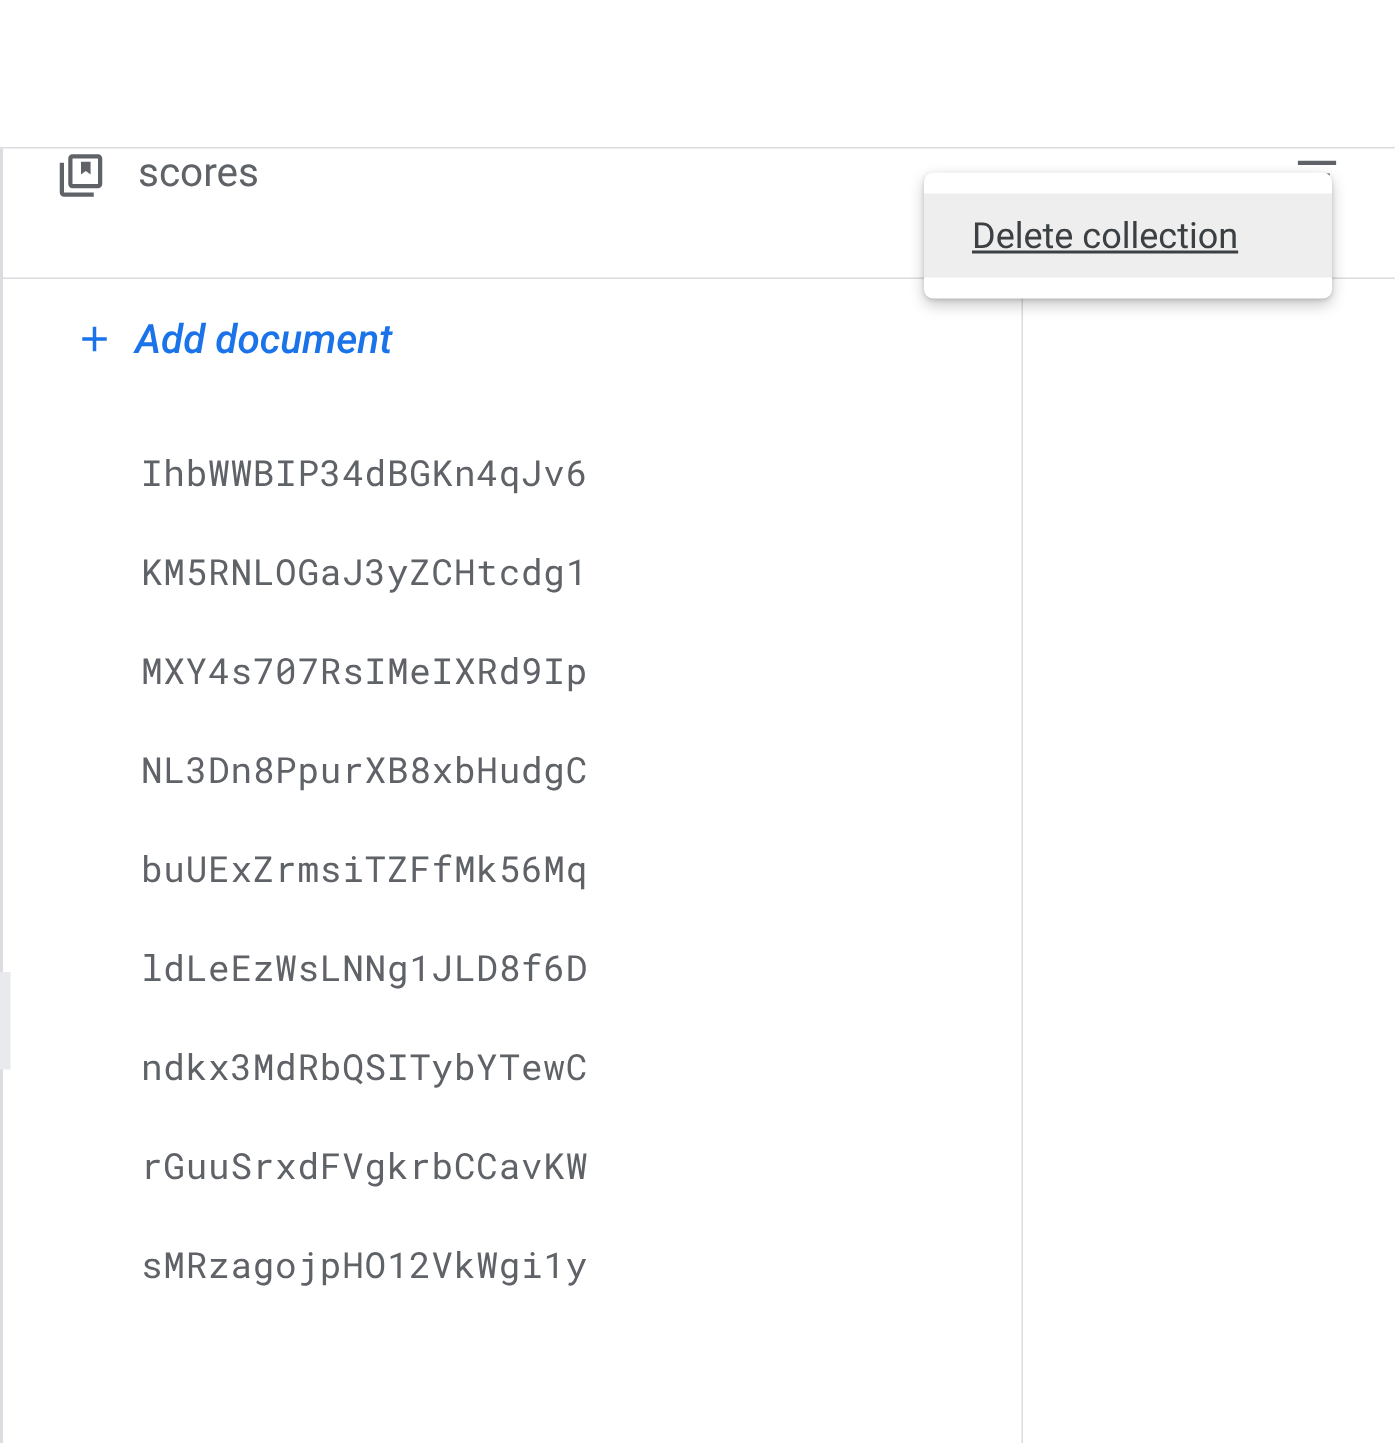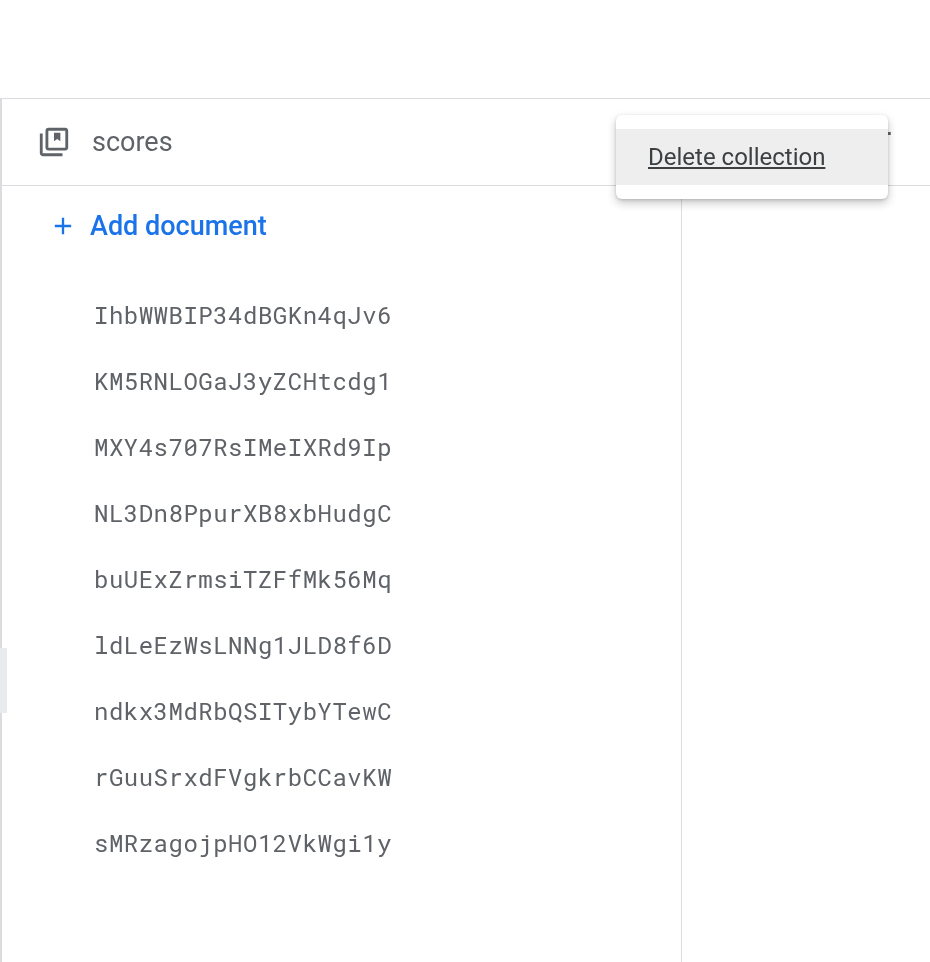--- a/index.html
+++ b/index.html
@@ -17,21 +17,21 @@
     }
     .top-spacer {
       height: 98px;
       background: #ffffff;
     }
     .panel-header {
       height: 88px;
       border-top: 1px solid #dadce0;
       border-bottom: 1px solid #dadce0;
       display: flex;
-      align-items: center;
+      align-items: flex-start;
       padding: 0 24px 0 36px;
       background: #ffffff;
     }
     .collection-icon {
       width: 36px;
       height: 36px;
       display: flex;
       align-items: center;
       justify-content: center;
       color: #5f6368;
@@ -79,20 +79,21 @@
       display: flex;
       align-items: center;
       justify-content: center;
       color: #1a73e8;
       margin-right: 12px;
     }
     .add-document-label {
       font-size: 27px;
       color: #1a73e8;
       font-weight: 500;
+      font-style: italic;
     }
     .doc-list {
       padding-top: 16px;
     }
     .doc-item {
       font-family: "Roboto Mono", Menlo, Monaco, Consolas, monospace;
       font-size: 24px;
       color: #5f6368;
       padding: 17px 36px 17px 94px;
       cursor: pointer;

